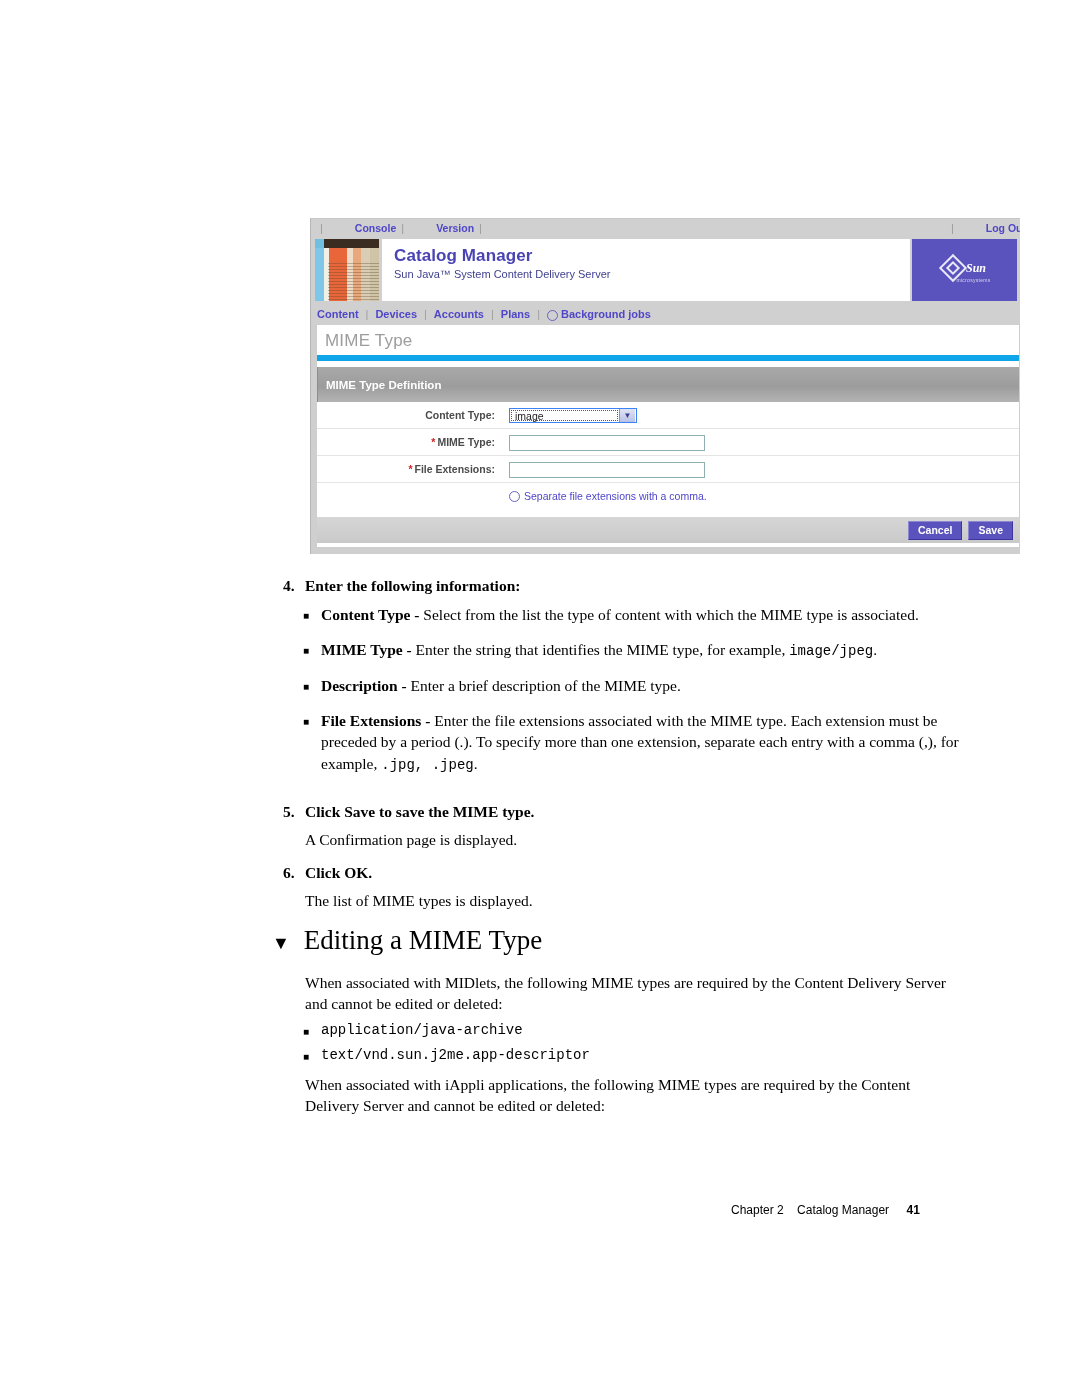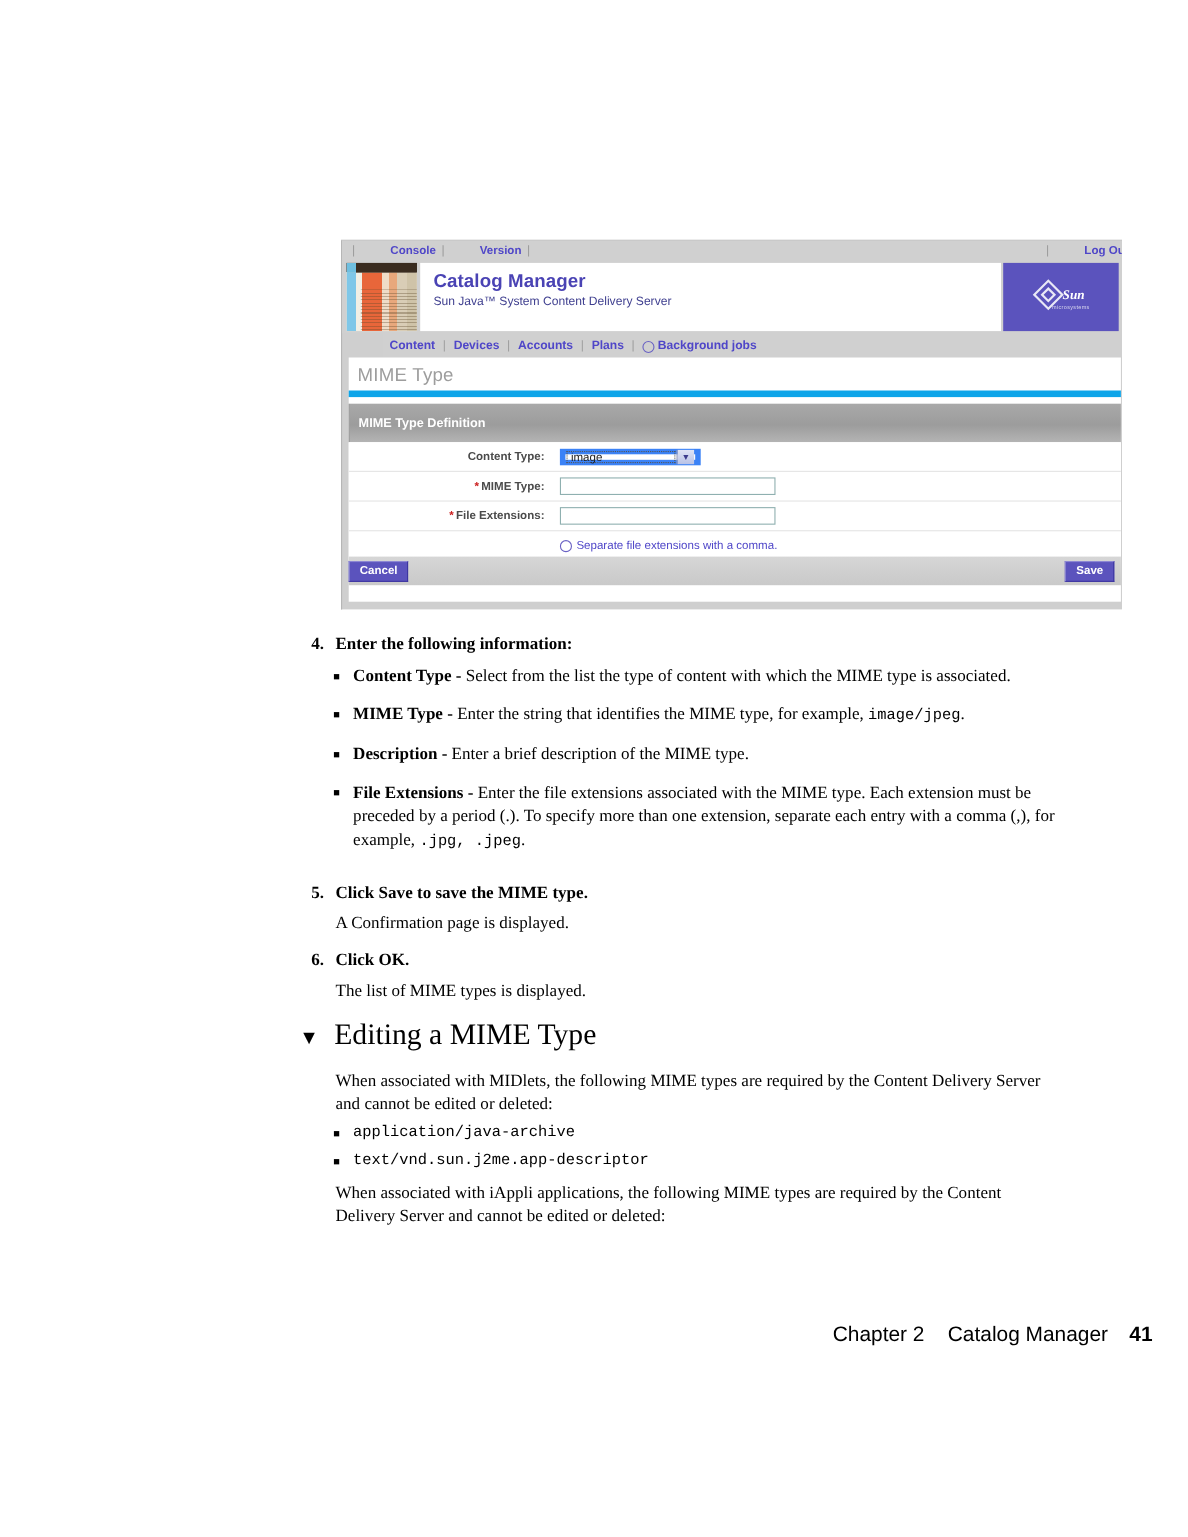--- a/index.html
+++ b/index.html
@@ -166,21 +166,20 @@
 
   .shot-nav {
     height: 22px;
     background: #d0d0d0;
     display: flex;
     align-items: center;
     padding-left: 6px;
     font-size: 11px;
     font-weight: bold;
     color: #4f46c8;
-    margin-left: 37px;
   }
   .shot-nav .nv-sep { color: #9d9d9d; font-weight: normal; margin: 0 7px; }
   .nav-help-dot {
     display: inline-block;
     width: 9px; height: 9px;
     border-radius: 50%;
     border: 1.5px solid #6a62c4;
     margin-right: 3px;
     position: relative;
     top: 1px;
@@ -229,21 +228,21 @@
     font-weight: bold;
     color: #4b4b4b;
     box-sizing: border-box;
   }
   .req { color: #cc2222; font-weight: bold; margin-right: 2px; }
   .fctl { padding-left: 6px; }
 
   .sel-box {
     width: 128px;
     height: 15px;
-    border: 5px solid #3b82f6;
+    border: 1px solid #3b82f6;
     background: #ffffff;
     display: flex;
     align-items: center;
     font-size: 10.5px;
     color: #222;
     box-sizing: border-box;
     position: relative;
   }
   .sel-text {
     padding-left: 3px;
@@ -282,26 +281,26 @@
   .hint-dot {
     display: inline-block;
     width: 9px; height: 9px;
     border-radius: 50%;
     border: 1.5px solid #6a62c4;
     margin-right: 4px;
   }
 
   .panel-foot {
     position: absolute;
-    left: 0; right: 0; bottom: 15px;
+    left: 0; right: 0; bottom: 4px;
     height: 26px;
     background: linear-gradient(to bottom,#d6d6d6,#c9c9c9);
     display: flex;
     align-items: center;
-    justify-content: space-between;
+    justify-content: flex-end;
     padding-right: 6px;
     gap: 6px;
   }
   .btn {
     background: #5b53bd;
     color: #ffffff;
     font-size: 10.5px;
     font-weight: bold;
     padding: 2px 9px 3px;
     border: 1px solid #3d36a0;
@@ -354,23 +353,22 @@
   .plain-bullets { position: absolute; }
   .pb {
     display: flex;
     line-height: 23px;
   }
   .pb .sq { width: 18px; flex: none; font-size: 10px; line-height: 25px; }
 
   .footer {
     position: absolute;
     font-family: "Liberation Sans", sans-serif;
-    font-size: 19px;
+    font-size: 12px;
     color: #000;
-    margin-left: 26px;
   }
   .footer .pg { font-weight: bold; margin-left: 14px; }
 </style>
 </head>
 <body>
 
 <div class="shot">
 
   <div class="shot-topbar">
     <span class="tb-sep">|</span>

